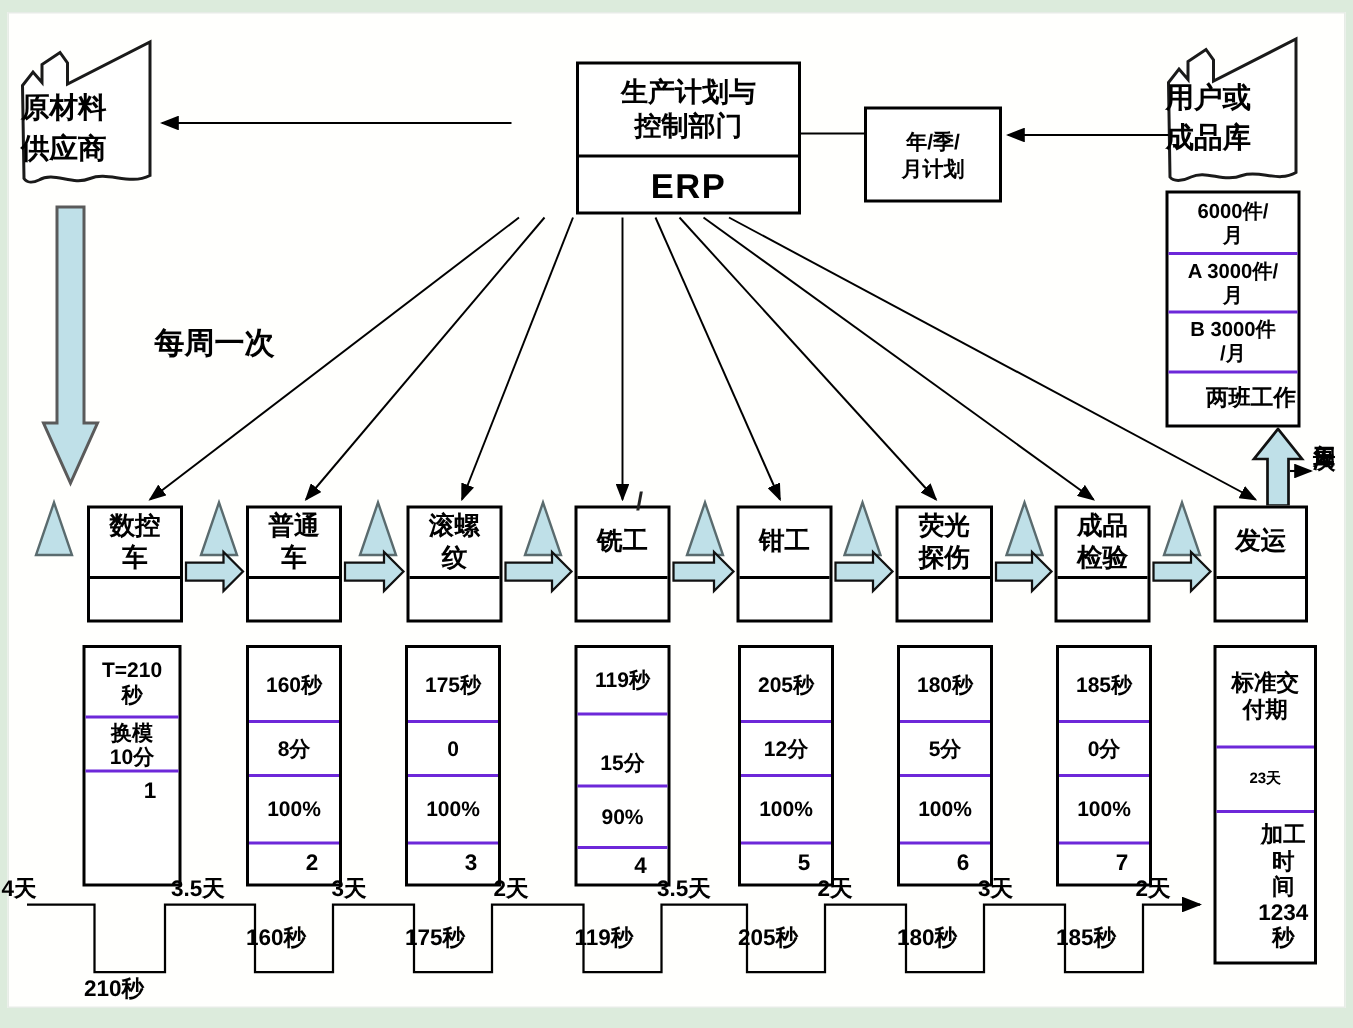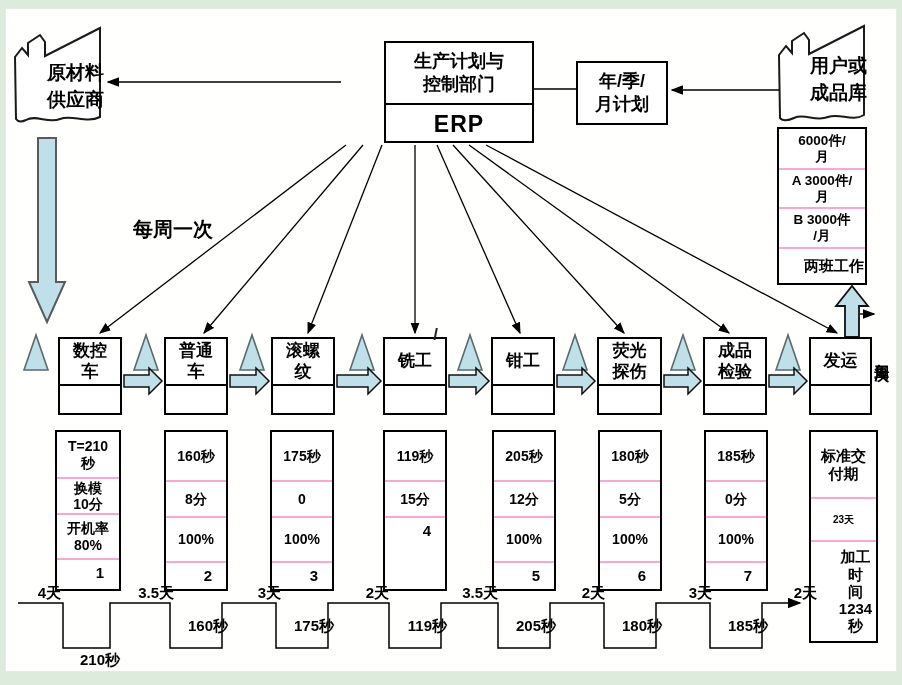--- a/index.html
+++ b/index.html
@@ -1,36 +1,36 @@
 <!DOCTYPE html>
 <html><head>
 <meta charset="utf-8">
 <style>
   html,body{margin:0;padding:0;}
   #slide{position:relative;width:902px;height:685px;background:#dcebdc;
          font-family:"Liberation Sans",sans-serif;overflow:hidden;}
   #canvas{position:absolute;left:5px;top:8px;width:892px;height:664px;
           background:#fffffd;border:1px solid #e7ece7;box-sizing:border-box;z-index:1;}
   svg.layer{position:absolute;left:0;top:0;z-index:2;}
-  .txt{position:absolute;z-index:4;font-weight:700;color:#000;text-align:right;
+  .txt{position:absolute;z-index:4;font-weight:700;color:#000;text-align:left;
        white-space:pre-line;line-height:1.25;}
   .box{position:absolute;z-index:3;border:2px solid #000;background:#fff;
        box-sizing:border-box;color:#000;font-weight:700;}
   .pp-top{height:60px;display:flex;align-items:center;justify-content:center;
           border-bottom:2px solid #000;font-size:18px;text-align:center;white-space:pre-line;line-height:1.3;}
   .pp-bot{height:38px;display:flex;align-items:center;justify-content:center;
           font-size:23px;letter-spacing:1px;}
   .center-flex{display:flex;align-items:center;justify-content:center;
                text-align:center;white-space:pre-line;}
   .pbox-name{height:45px;display:flex;align-items:center;justify-content:center;
              border-bottom:2px solid #000;font-size:17px;text-align:center;
              white-space:pre-line;line-height:1.2;}
   .pbox-empty{height:29px;}
   .dcol{display:flex;flex-direction:column;}
-  .dcell{display:flex;align-items:center;justify-content:center;border-bottom:2px solid #f9a8d4;
+  .dcell{display:flex;align-items:center;justify-content:center;border-bottom:2px solid #6d28d9;
          font-size:14px;text-align:center;white-space:pre-line;line-height:1.15;box-sizing:border-box;}
   .dcell:last-child{border-bottom:none;margin-left:24px;}
   .vtext{writing-mode:vertical-rl;text-orientation:upright;letter-spacing:1px;}
 </style>
 </head>
 <body>
 
 <div id="slide">
   <div id="canvas"></div>
 
@@ -88,21 +88,21 @@
 供应商</div>
   <div class="txt" style="left:777px;top:53px;width:90px;font-size:19px;line-height:1.4;">用户或
 成品库</div>
 
   <div class="box" style="left:340px;top:41px;width:150px;height:102px;margin-left:44px;">
     <div class="pp-top">生产计划与
 控制部门</div>
     <div class="pp-bot">ERP</div>
   </div>
 
-  <div class="box center-flex" style="left:576px;top:61px;width:92px;height:64px;font-size:18px;line-height:1.3;">年/季/
+  <div class="box center-flex" style="left:576px;top:71px;width:92px;height:64px;font-size:14px;line-height:1.3;">年/季/
 月计划</div>
 
   <div class="box dcol" style="left:777px;top:127px;width:90px;height:158px;">
     <div class="dcell" style="height:41px;font-size:13.5px;">6000件/
 月</div>
     <div class="dcell" style="height:39px;font-size:13.5px;">A 3000件/
 月</div>
     <div class="dcell" style="height:40px;font-size:13.5px;">B 3000件
 /月</div>
     <div class="dcell" style="height:34px;font-size:15px;">两班工作</div>
@@ -148,39 +148,38 @@
   <div class="box" style="left:809px;top:337px;width:63px;height:78px;">
     <div class="pbox-name">发运</div>
       <div class="pbox-empty"></div>
   </div>
 
   <div class="box dcol" style="left:55px;top:430px;width:66px;height:161px;">
     <div class="dcell" style="height:47px;">T=210
 秒</div>
     <div class="dcell" style="height:36px;">换模
 10分</div>
-    <div class="dcell" style="height:45px;">开机率
-80%</div>
     <div class="dcell" style="height:26px;font-size:15px;">1</div>
   </div>
   <div class="box dcol" style="left:164px;top:430px;width:64px;height:161px;">
     <div class="dcell" style="height:50px;">160秒</div>
     <div class="dcell" style="height:36px;">8分</div>
     <div class="dcell" style="height:45px;">100%</div>
     <div class="dcell" style="height:26px;font-size:15px;">2</div>
   </div>
   <div class="box dcol" style="left:270px;top:430px;width:64px;height:161px;">
     <div class="dcell" style="height:50px;">175秒</div>
     <div class="dcell" style="height:36px;">0</div>
     <div class="dcell" style="height:45px;">100%</div>
     <div class="dcell" style="height:26px;font-size:15px;">3</div>
   </div>
   <div class="box dcol" style="left:383px;top:430px;width:64px;height:161px;">
     <div class="dcell" style="height:50px;">119秒</div>
-    <div class="dcell" style="height:36px;">15分</div>
+    <div class="dcell" style="height:36px;margin-top:16px;">15分</div>
+    <div class="dcell" style="height:45px;">90%</div>
     <div class="dcell" style="height:26px;font-size:15px;">4</div>
   </div>
   <div class="box dcol" style="left:492px;top:430px;width:64px;height:161px;">
     <div class="dcell" style="height:50px;">205秒</div>
     <div class="dcell" style="height:36px;">12分</div>
     <div class="dcell" style="height:45px;">100%</div>
     <div class="dcell" style="height:26px;font-size:15px;">5</div>
   </div>
   <div class="box dcol" style="left:598px;top:430px;width:64px;height:161px;">
     <div class="dcell" style="height:50px;">180秒</div>

